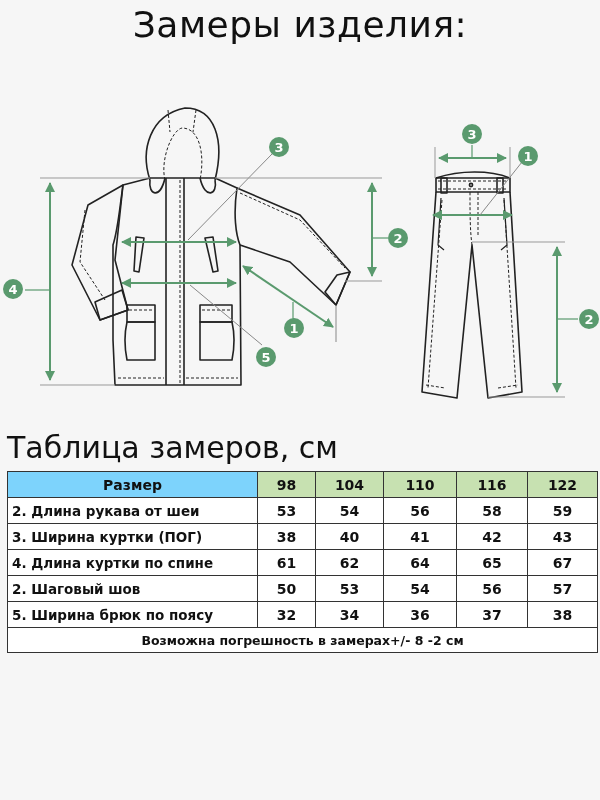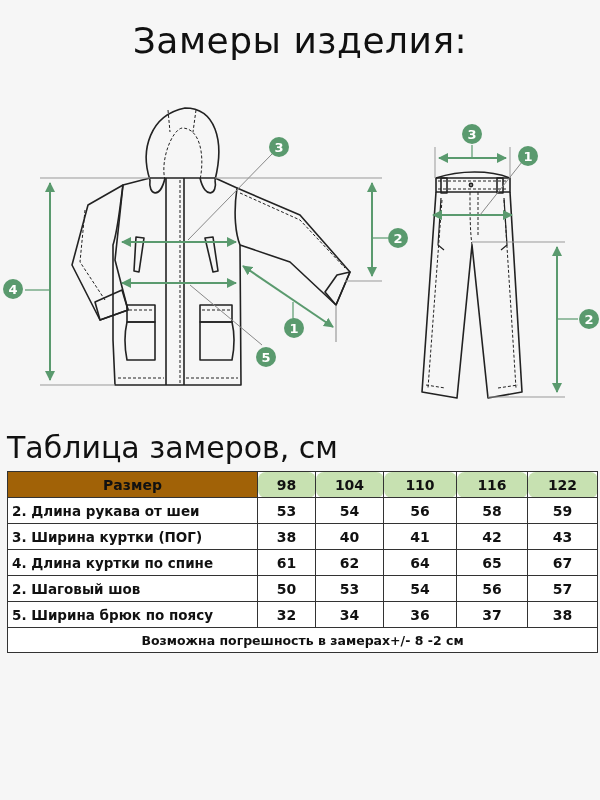--- a/index.html
+++ b/index.html
@@ -3,21 +3,21 @@
 <meta charset="utf-8">
 <style>
   html, body { margin:0; padding:0; }
   body {
     width:600px; height:800px; overflow:hidden; position:relative;
     background:#f6f6f6;
     font-family:"DejaVu Sans", sans-serif;
     color:#000;
   }
   .page-title {
-    position:absolute; left:0; top:20px; width:600px; text-align:center;
+    position:absolute; left:0; top:4px; width:600px; text-align:center;
     font-family:"DejaVu Sans", sans-serif;
     font-size:36px; font-weight:400; letter-spacing:0.5px; color:#111;
   }
   .diagram {
     position:absolute; left:0; top:100px; width:600px; height:310px;
   }
   .diagram svg { width:600px; height:310px; display:block; }
   .table-caption {
     position:absolute; left:7px; top:430px;
     font-family:"DejaVu Sans", sans-serif;
@@ -25,22 +25,22 @@
   }
   table.sizes {
     position:absolute; left:7px; top:471px; width:590px;
     border-collapse:collapse; table-layout:fixed;
     font-family:"DejaVu Sans", sans-serif; background:#fff;
   }
   table.sizes td, table.sizes th {
     border:1.5px solid #333; height:25px; padding:0;
     font-size:14px; font-weight:700; text-align:center; color:#111;
   }
-  table.sizes th.name-head { background:#a16207; }
-  table.sizes th.size-head { background:#c7e1b1;border-radius:8px; }
+  table.sizes th.name-head { background:#7dd3fc; }
+  table.sizes th.size-head { background:#c7e1b1; }
   table.sizes td.row-label { text-align:left; padding-left:4px; font-size:13.5px; white-space:nowrap; }
   table.sizes td.footnote { font-size:12.5px; height:24px; }
 </style>
 </head>
 <body>
 
 <div class="page-title">Замеры изделия:</div>
 
 <div class="diagram">
   <svg viewBox="0 100 600 310" xmlns="http://www.w3.org/2000/svg">

